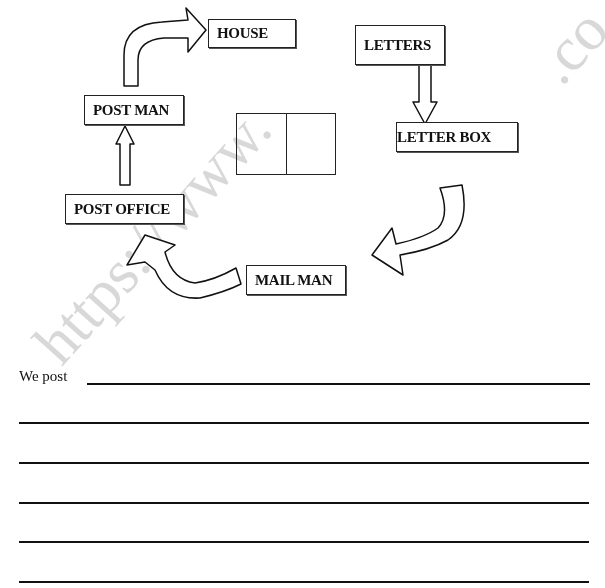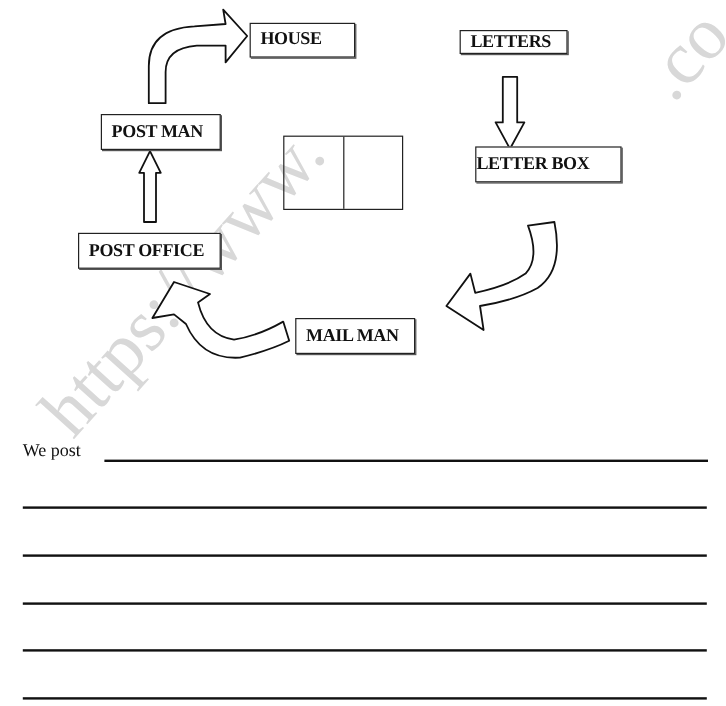--- a/index.html
+++ b/index.html
@@ -32,21 +32,21 @@
 </svg>
 
 <div style="position:absolute;left:236px;top:113px;width:98px;height:60px;border:1.5px solid #222;display:flex;">
   <div style="flex:1;border-right:1.5px solid #222;"></div>
   <div style="flex:1;"></div>
 </div>
 
 <div class="box" style="left:208px;top:19px;width:88px;height:29px;padding-left:8px;box-sizing:border-box;">
   <span>HOUSE</span>
 </div>
-<div class="box" style="left:355px;top:25px;width:90px;height:20px;padding-left:8px;box-sizing:border-box;margin-left:28px;">
+<div class="box" style="left:355px;top:25px;width:90px;height:40px;padding-left:8px;box-sizing:border-box;">
   <span>LETTERS</span>
 </div>
 <div class="box" style="left:84px;top:95px;width:100px;height:30px;padding-left:8px;box-sizing:border-box;">
   <span>POST MAN</span>
 </div>
 <div class="box" style="left:396px;top:122px;width:122px;height:30px;padding-left:0;box-sizing:border-box;">
   <span>LETTER BOX</span>
 </div>
 <div class="box" style="left:65px;top:194px;width:119px;height:30px;padding-left:8px;box-sizing:border-box;font-family:Liberation Serif, serif;">
   <span>POST OFFICE</span>

